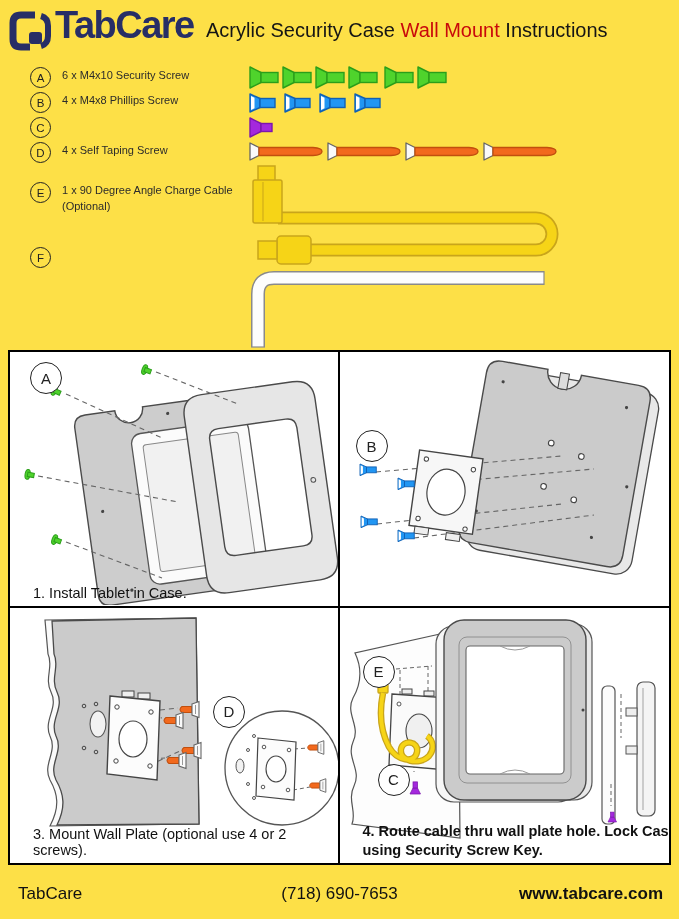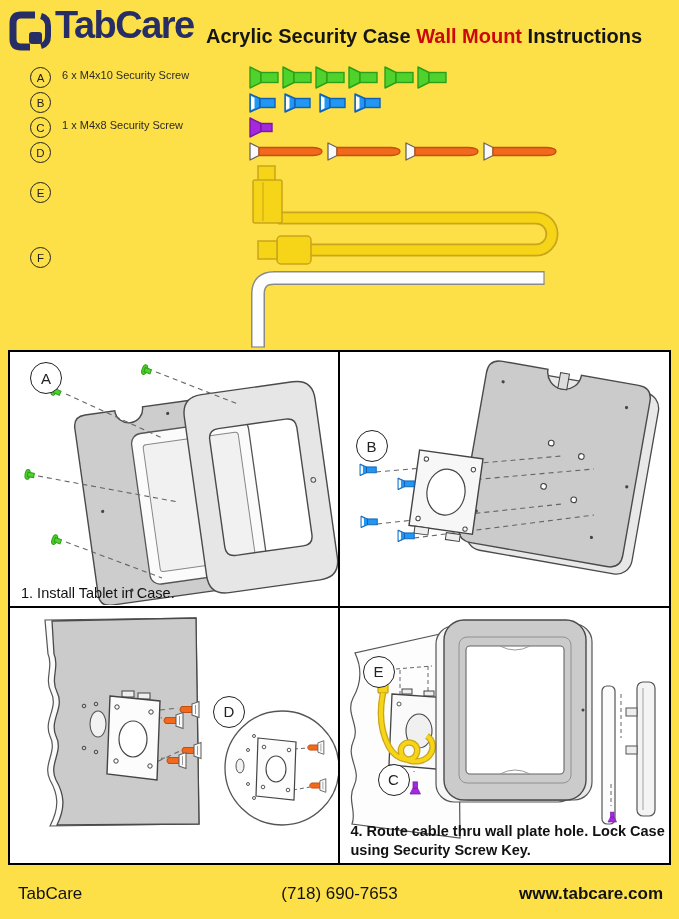--- a/index.html
+++ b/index.html
@@ -3,41 +3,41 @@
 <meta charset="utf-8">
 <style>
   html,body{margin:0;padding:0;background:#fff;}
   .page{position:relative;width:679px;height:919px;background:#fde047;
         font-family:"Liberation Sans",sans-serif;overflow:hidden;color:#111;}
 
   
   .logo-icon{position:absolute;left:8px;top:10px;}
   .brand{position:absolute;left:55px;top:4px;font-size:38px;font-weight:bold;
          color:#272E66;letter-spacing:-1.5px;}
-  .title{position:absolute;left:206px;top:25px;font-size:20px;color:#151515;white-space:pre;font-weight:bold;}
+  .title{position:absolute;left:206px;top:19px;font-size:20px;color:#151515;white-space:pre;}
   .title .hl{color:#C9090B;}
 
   
   .part-row{position:absolute;left:30px;display:flex;align-items:flex-start;}
   .badge-sm{width:19px;height:19px;border:1.4px solid #222;border-radius:50%;
             display:flex;align-items:center;justify-content:center;
             font-size:11.5px;color:#222;flex:0 0 auto;margin-right:11px;}
   .part-label{font-size:11px;color:#2b2b2b;padding-top:1px;line-height:1.45;}
   .hardware{position:absolute;left:248px;top:62px;}
 
   
   .grid{position:absolute;left:8px;top:350px;width:663px;height:515px;
         border:2px solid #000;box-sizing:border-box;display:grid;
         grid-template-columns:1fr 1fr;grid-template-rows:1fr 1fr;}
   .cell{position:relative;box-sizing:border-box;overflow:hidden;background:#fff;}
   .cell.c1{border-right:2px solid #000;border-bottom:2px solid #000;}
   .cell.c2{border-bottom:2px solid #000;}
   .cell.c3{border-right:2px solid #000;}
   .cell svg{position:absolute;left:0;top:0;}
-  .caption{position:absolute;left:11px;bottom:5px;font-size:14.5px;color:#111;}
+  .caption{position:absolute;left:23px;bottom:5px;font-size:14.5px;color:#111;}
   .caption.wrap{width:318px;bottom:3px;line-height:1.32;font-weight:bold;}
   .badge-lg{position:absolute;width:30px;height:30px;border:1.6px solid #222;
             border-radius:50%;display:flex;align-items:center;justify-content:center;
             font-size:15px;color:#222;background:#fff;}
 
   
   .footer{position:absolute;left:0;top:884px;width:679px;font-size:17px;color:#111;}
   .footer .f-brand{position:absolute;left:18px;}
   .footer .f-phone{position:absolute;left:50%;transform:translateX(-50%);}
   .footer .f-web{position:absolute;right:16px;font-weight:bold;}
@@ -87,30 +87,32 @@
   </div>
   <div class="brand">TabCare</div>
   <div class="title"><span>Acrylic Security Case </span><span class="hl">Wall Mount</span><span> Instructions</span></div>
 
   <div class="part-row" style="top:67px">
     <div class="badge-sm">A</div>
     <div class="part-label">6 x M4x10 Security Screw</div>
   </div>
   <div class="part-row" style="top:92px">
     <div class="badge-sm">B</div>
+    <div class="part-label">4 x M4x8 Phillips Screw</div>
   </div>
   <div class="part-row" style="top:117px">
     <div class="badge-sm">C</div>
-    <div class="part-label">1 x M4x8 Security Screw</div>
   </div>
   <div class="part-row" style="top:142px">
     <div class="badge-sm">D</div>
+    <div class="part-label">4 x Self Taping Screw</div>
   </div>
   <div class="part-row" style="top:182px">
     <div class="badge-sm">E</div>
+    <div class="part-label" style="width:200px">1 x 90 Degree Angle Charge Cable (Optional)</div>
   </div>
   <div class="part-row" style="top:247px">
     <div class="badge-sm">F</div>
   </div>
 
   <svg class="hardware" width="318" height="290" viewBox="0 0 318 290">
 
     <g>
       <use href="#screw-a" transform="translate(2,5)"></use>
       <use href="#screw-a" transform="translate(35,5)"></use>
@@ -288,20 +290,21 @@
             <circle cx="254" cy="139" r="1.8"></circle>
               <circle cx="279" cy="142" r="1.8"></circle>
             <circle cx="253" cy="179" r="1.8"></circle>
               <circle cx="278" cy="182" r="1.8"></circle>
           </g>
           <use href="#screw-d-small" transform="translate(296,134) scale(0.85)"></use>
           <use href="#screw-d-small" transform="translate(298,172) scale(0.85)"></use>
         </g>
       </svg>
       <div class="badge-lg" style="left:203px;top:88px">D</div>
+      <div class="caption">3. Mount Wall Plate (optional use 4 or 2 screws).</div>
     </div>
 
     <div class="cell c4">
       <svg width="329" height="254" viewBox="0 0 329 254">
         <path d="M118,22 L15,45 C23,62 21,76 13,90 C5,106 21,118 13,134 C6,150 22,162 14,178 C7,192 17,204 12,216 L120,230 Z" fill="#FDFDFD" stroke="#555" stroke-width="1.2"></path>
         <g stroke="#666" stroke-width="1" stroke-dasharray="4,3" fill="none">
           <line x1="60" y1="62" x2="60" y2="86"></line>
           <line x1="88" y1="58" x2="88" y2="86"></line>
           <line x1="56" y1="61" x2="92" y2="58"></line>
           <line x1="74" y1="128" x2="74" y2="164"></line>

